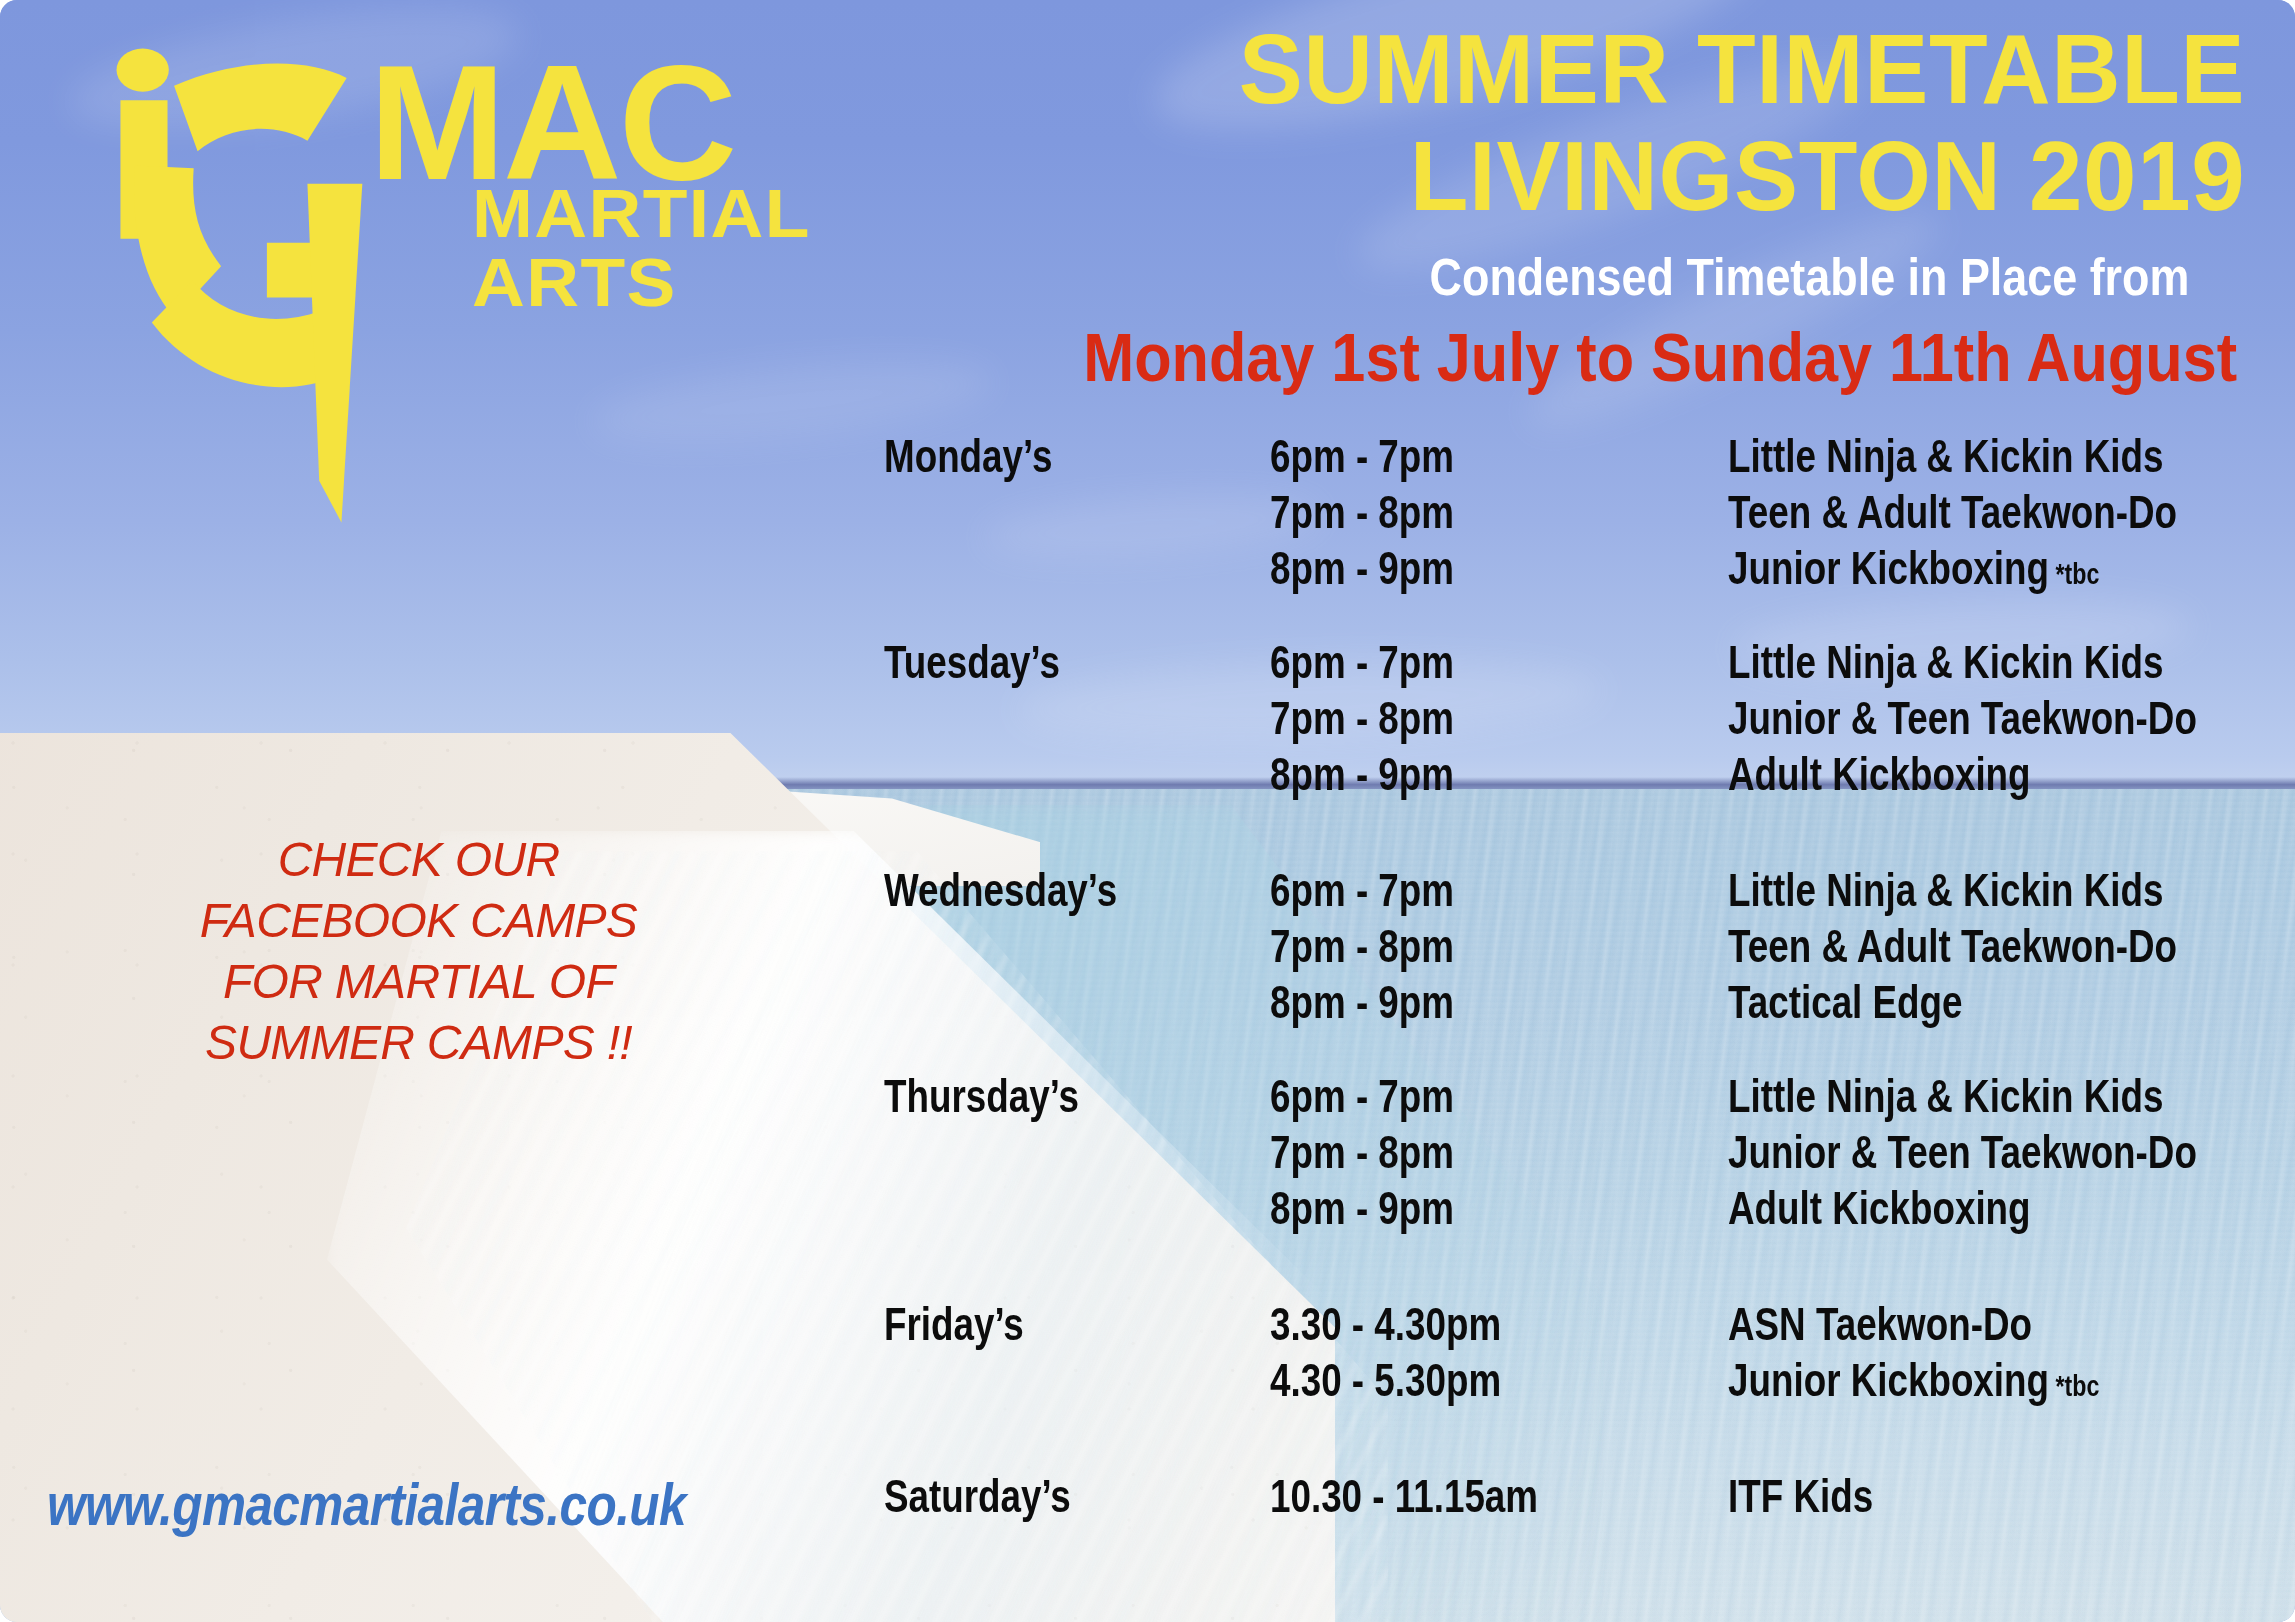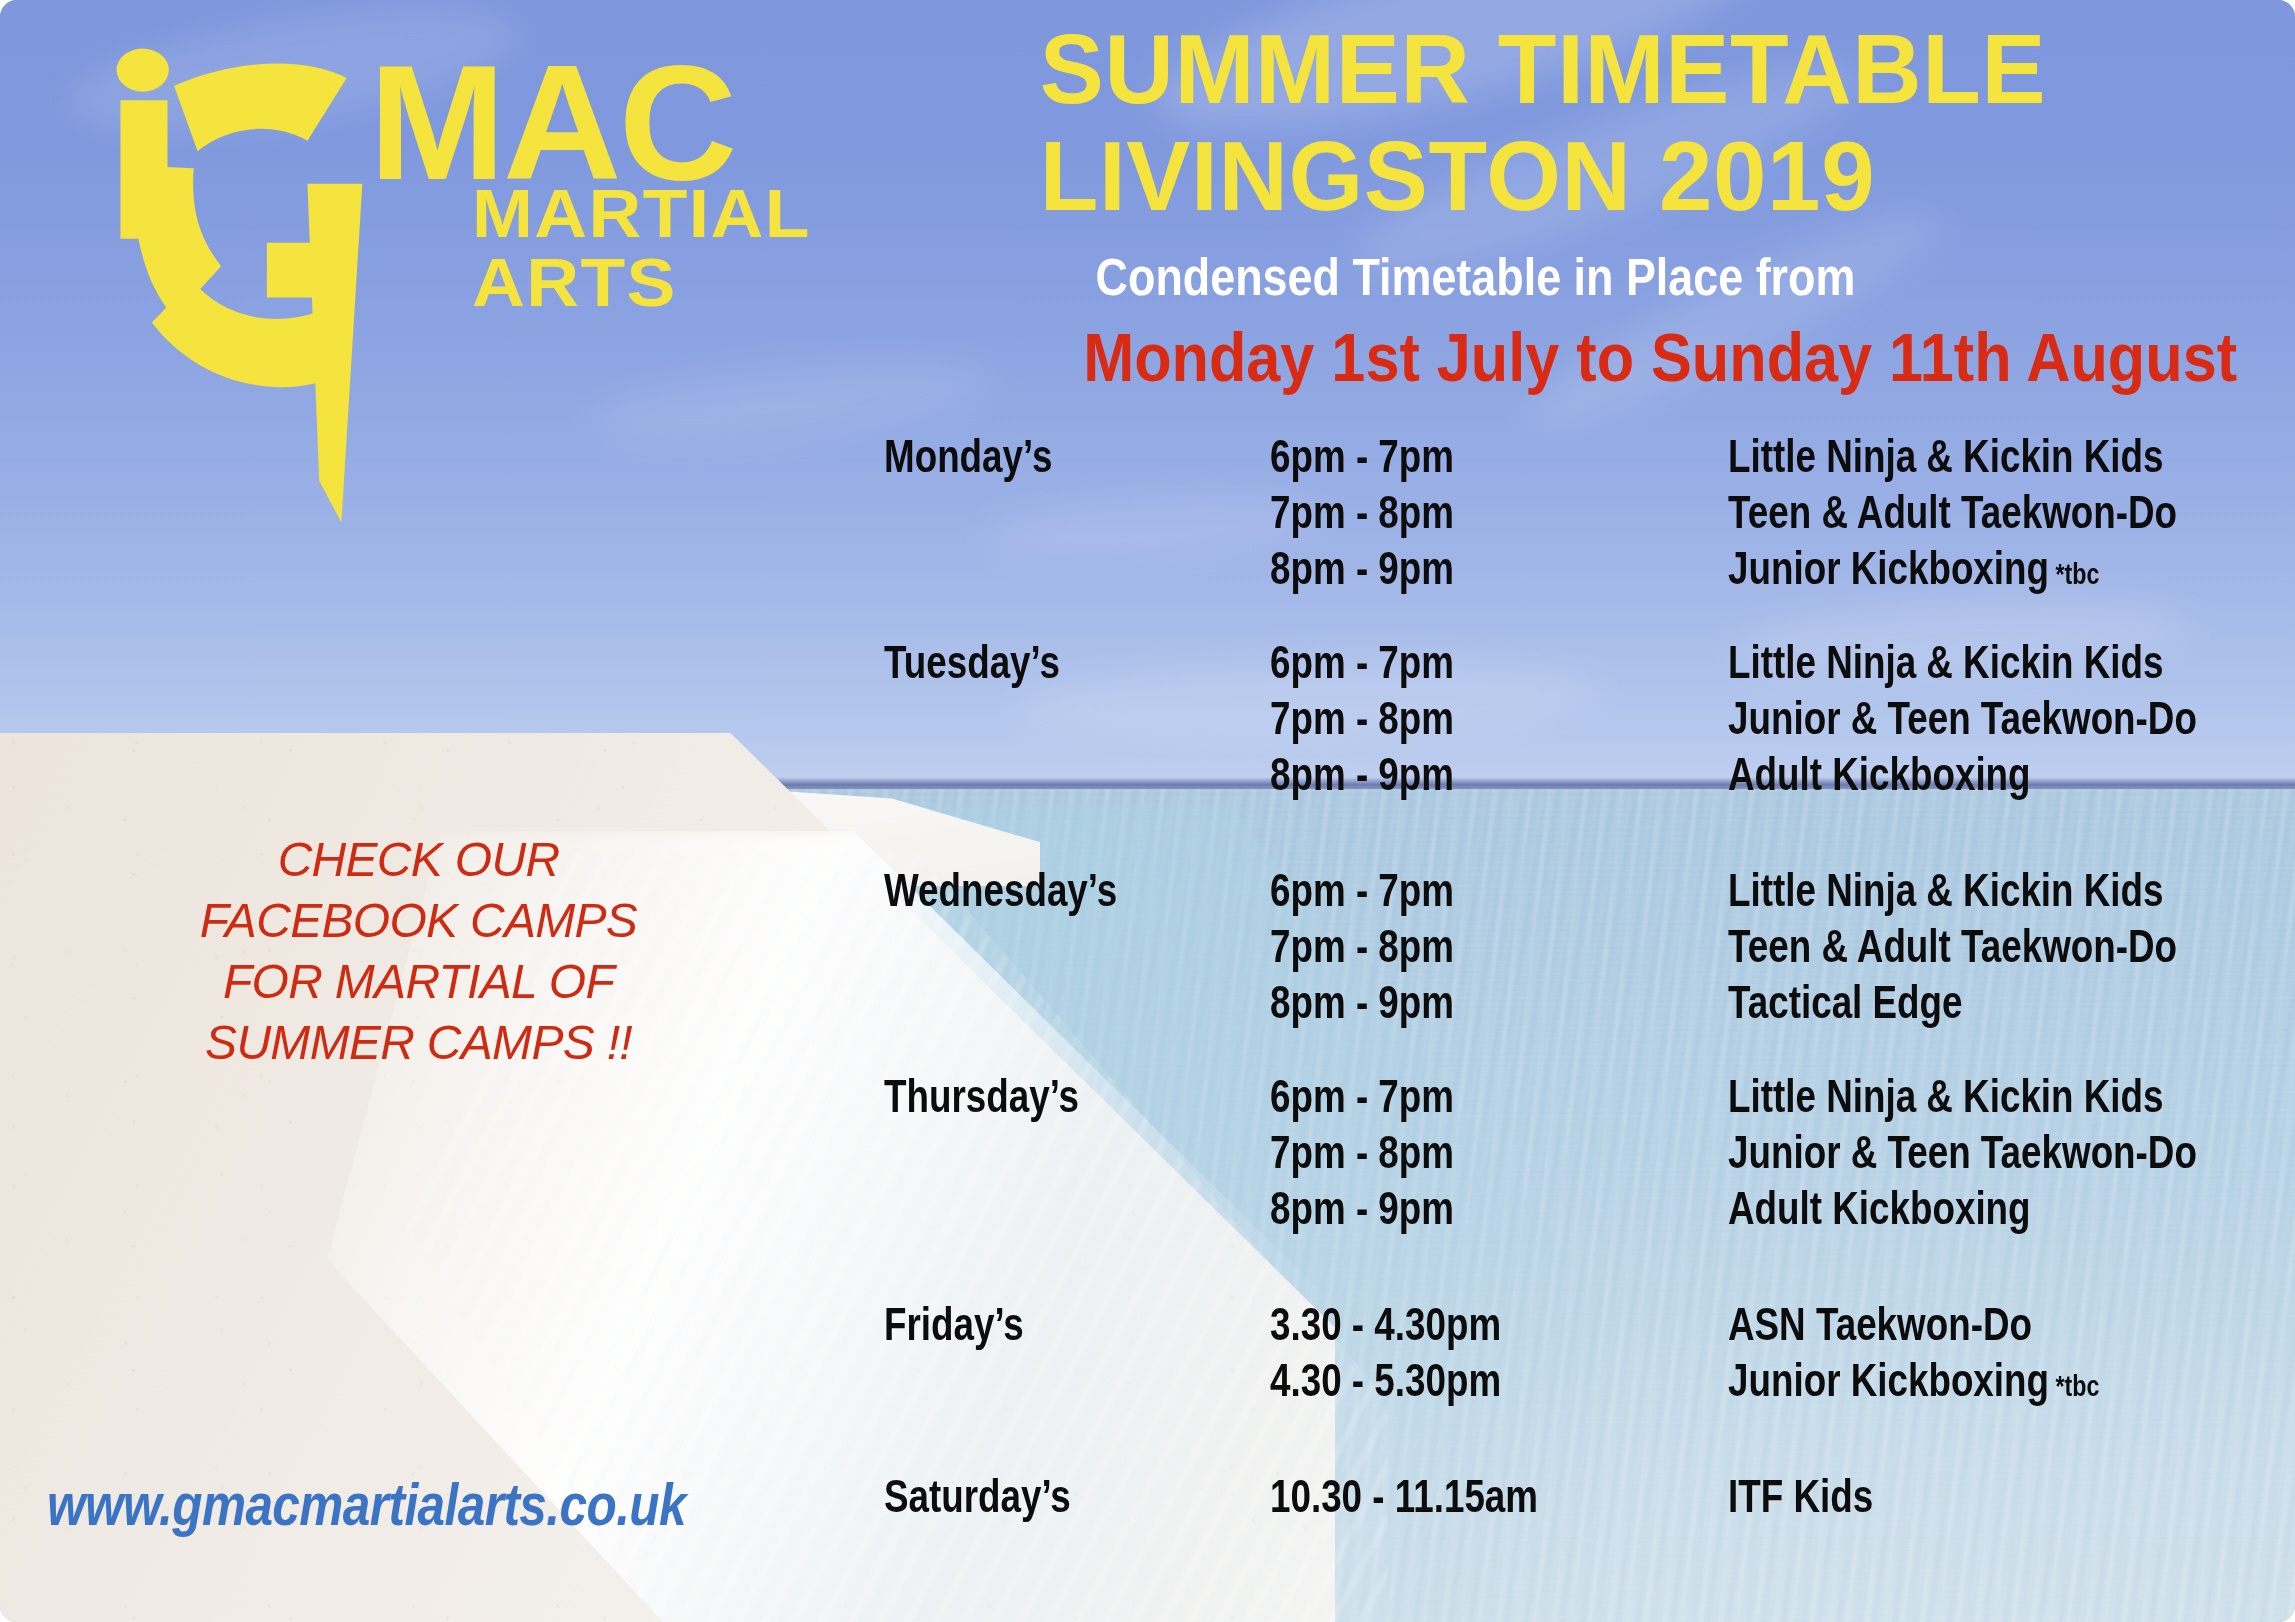--- a/index.html
+++ b/index.html
@@ -217,21 +217,21 @@
     transform: scaleX(1.06);
     transform-origin: left center;
     font-family: "Liberation Sans", sans-serif;
   }
 
   
   #headings {
     position: absolute;
     left: 1021px; top: 18.3px;
     width: 1243px;
-    text-align: left;
+    text-align: right;
   }
   .h-title {
     font-family: "Liberation Sans", sans-serif;
     font-weight: 700;
     color: #f5e33e;
     font-size: 99px;
     line-height: 1.04;
     letter-spacing: 0.7px;
     transform: scaleX(0.97);
     margin: 0;

